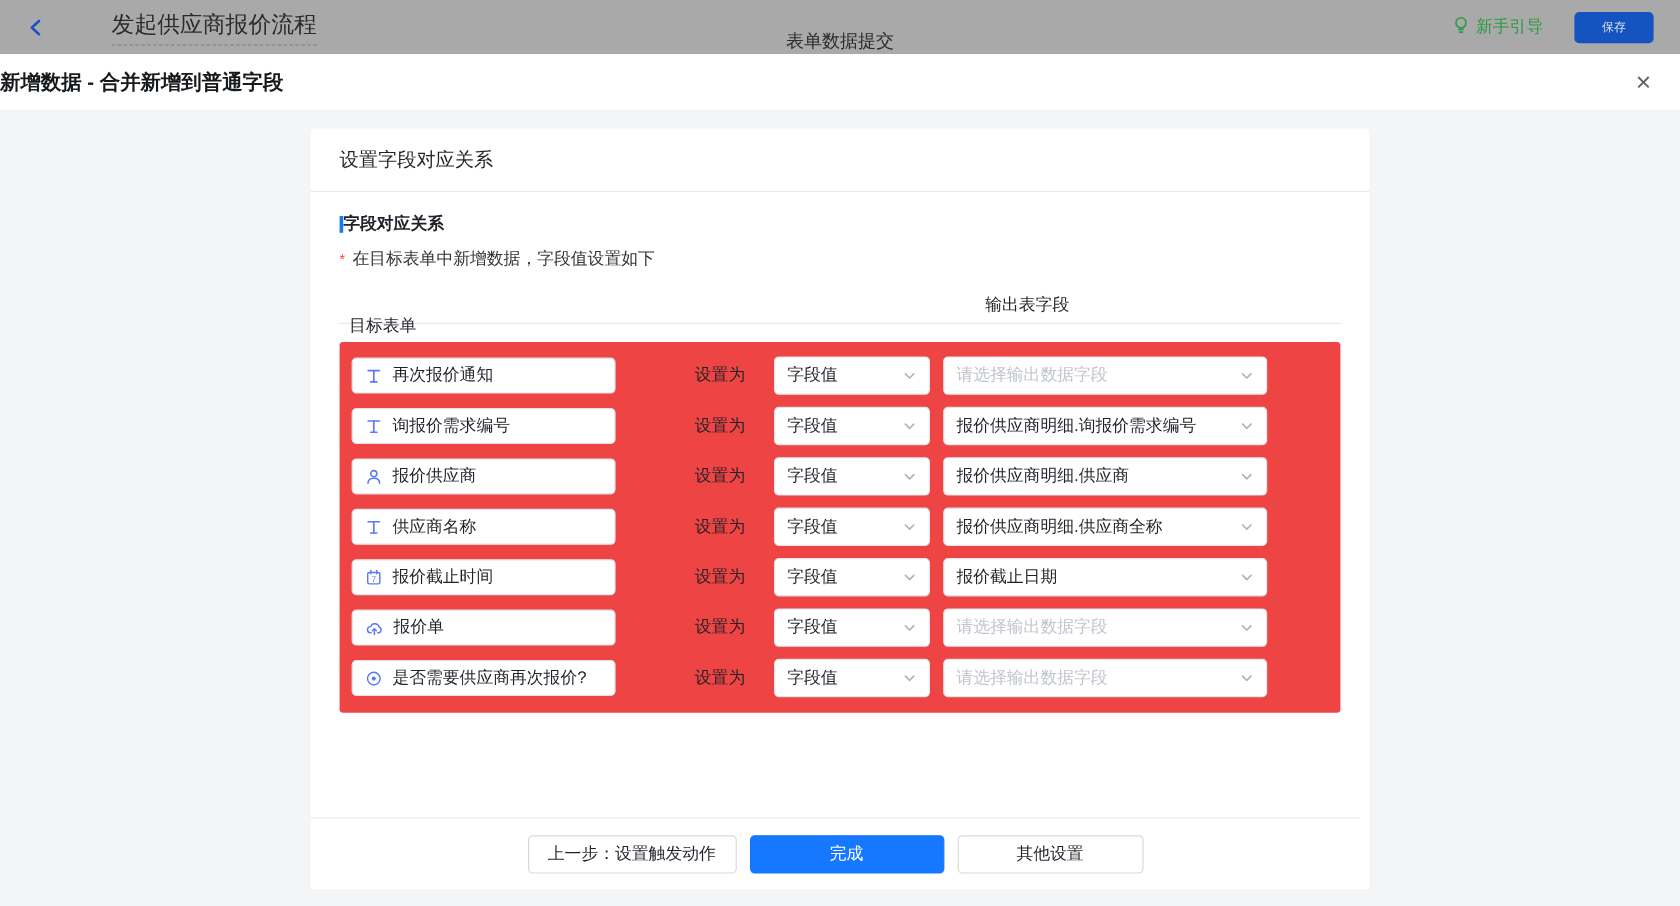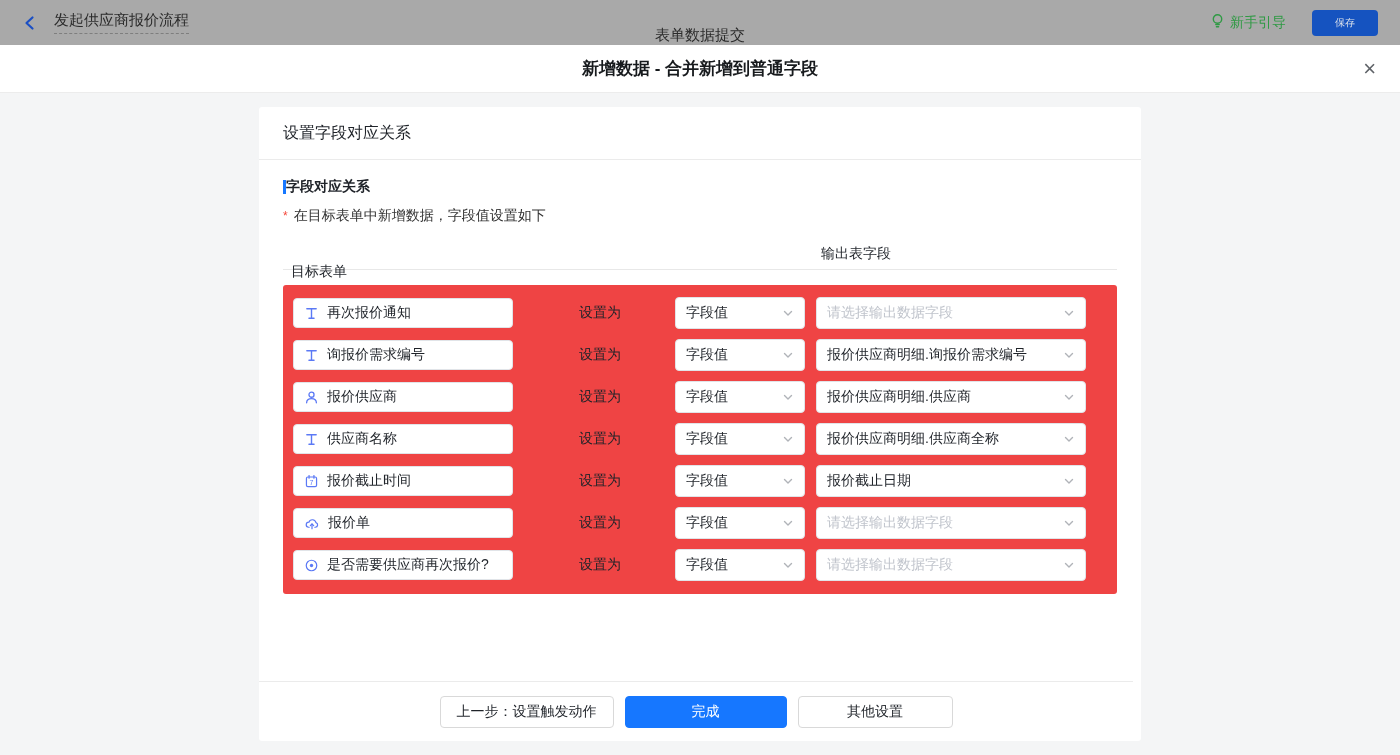--- a/index.html
+++ b/index.html
@@ -13,39 +13,39 @@
 
   
   .topbar {
     height: 45px; background: #a9a9a9;
     display: flex; align-items: center; position: relative;
     padding: 0 22px;
   }
   .topbar-left { display: flex; align-items: center; gap: 16px; }
   .back-icon { display: flex; align-items: center; cursor: pointer; }
   .flow-title {
-    font-size: 15px; color: #2b2b2b;
-    border-bottom: 1px dashed #7e7e7e; padding-bottom: 3px;
+    font-size: 19px; color: #2b2b2b;
+    border-bottom: 1px dashed #7e7e7e; padding-bottom: 3px; margin-left: 39px;
   }
   .topbar-center {
     position: absolute; left: 50%; top: 50%; transform: translate(-50%, -50%);
     font-size: 15px; color: #2b2b2b; margin-top: 12px;
   }
   .topbar-right { margin-left: auto; display: flex; align-items: center; gap: 26px; }
   .guide { display: flex; align-items: center; gap: 5px; color: #2f9a44; font-size: 14px; cursor: pointer; }
   .save-btn {
     width: 66px; height: 26px; border: none; border-radius: 4px;
     background: #1553c0; color: #d9e0ea; font-size: 10px; cursor: pointer;
     font-family: inherit;
   }
 
   
   .dialog-header {
     height: 48px; background: #ffffff; position: relative;
-    display: flex; align-items: center; justify-content: center;
+    display: flex; align-items: center; 
     border-bottom: 1px solid #ececec;
   }
   .dialog-title { font-size: 17px; font-weight: bold; color: #171a1d; }
   .dialog-close {
     position: absolute; right: 24px; top: 50%; transform: translateY(-50%);
     font-size: 22px; line-height: 1; color: #5f6368; cursor: pointer;
   }
 
   
   .card {
@@ -85,21 +85,21 @@
   .field-box .f-icon { display: flex; align-items: center; }
   .field-label { font-size: 14px; color: #1f2329; white-space: nowrap; }
 
   .set-as { margin-left: 66px; width: 42px; font-size: 14px; color: #1f2329; }
 
   .select {
     height: 32px; background: #fff; border: 1px solid #e1e4e8; border-radius: 4px;
     display: flex; align-items: center; justify-content: space-between;
     padding: 0 10px; cursor: pointer;
   }
-  .mode-select { width: 130px; margin-left: 54px; }
+  .mode-select { width: 130px; margin-left: 24px; }
   .output-select { width: 270px; margin-left: 11px; }
   .select .sel-text { font-size: 14px; color: #1f2329; white-space: nowrap; overflow: hidden; }
   .select.placeholder .sel-text { color: #c0c4cc; }
   .chev { flex: 0 0 auto; margin-left: 6px; display: flex; align-items: center; }
 
   
   .card-footer {
     position: absolute; left: 0; right: 8px; bottom: 0; height: 60px;
     border-top: 1px solid #ebebeb;
     display: flex; align-items: center; justify-content: center; gap: 11px;

